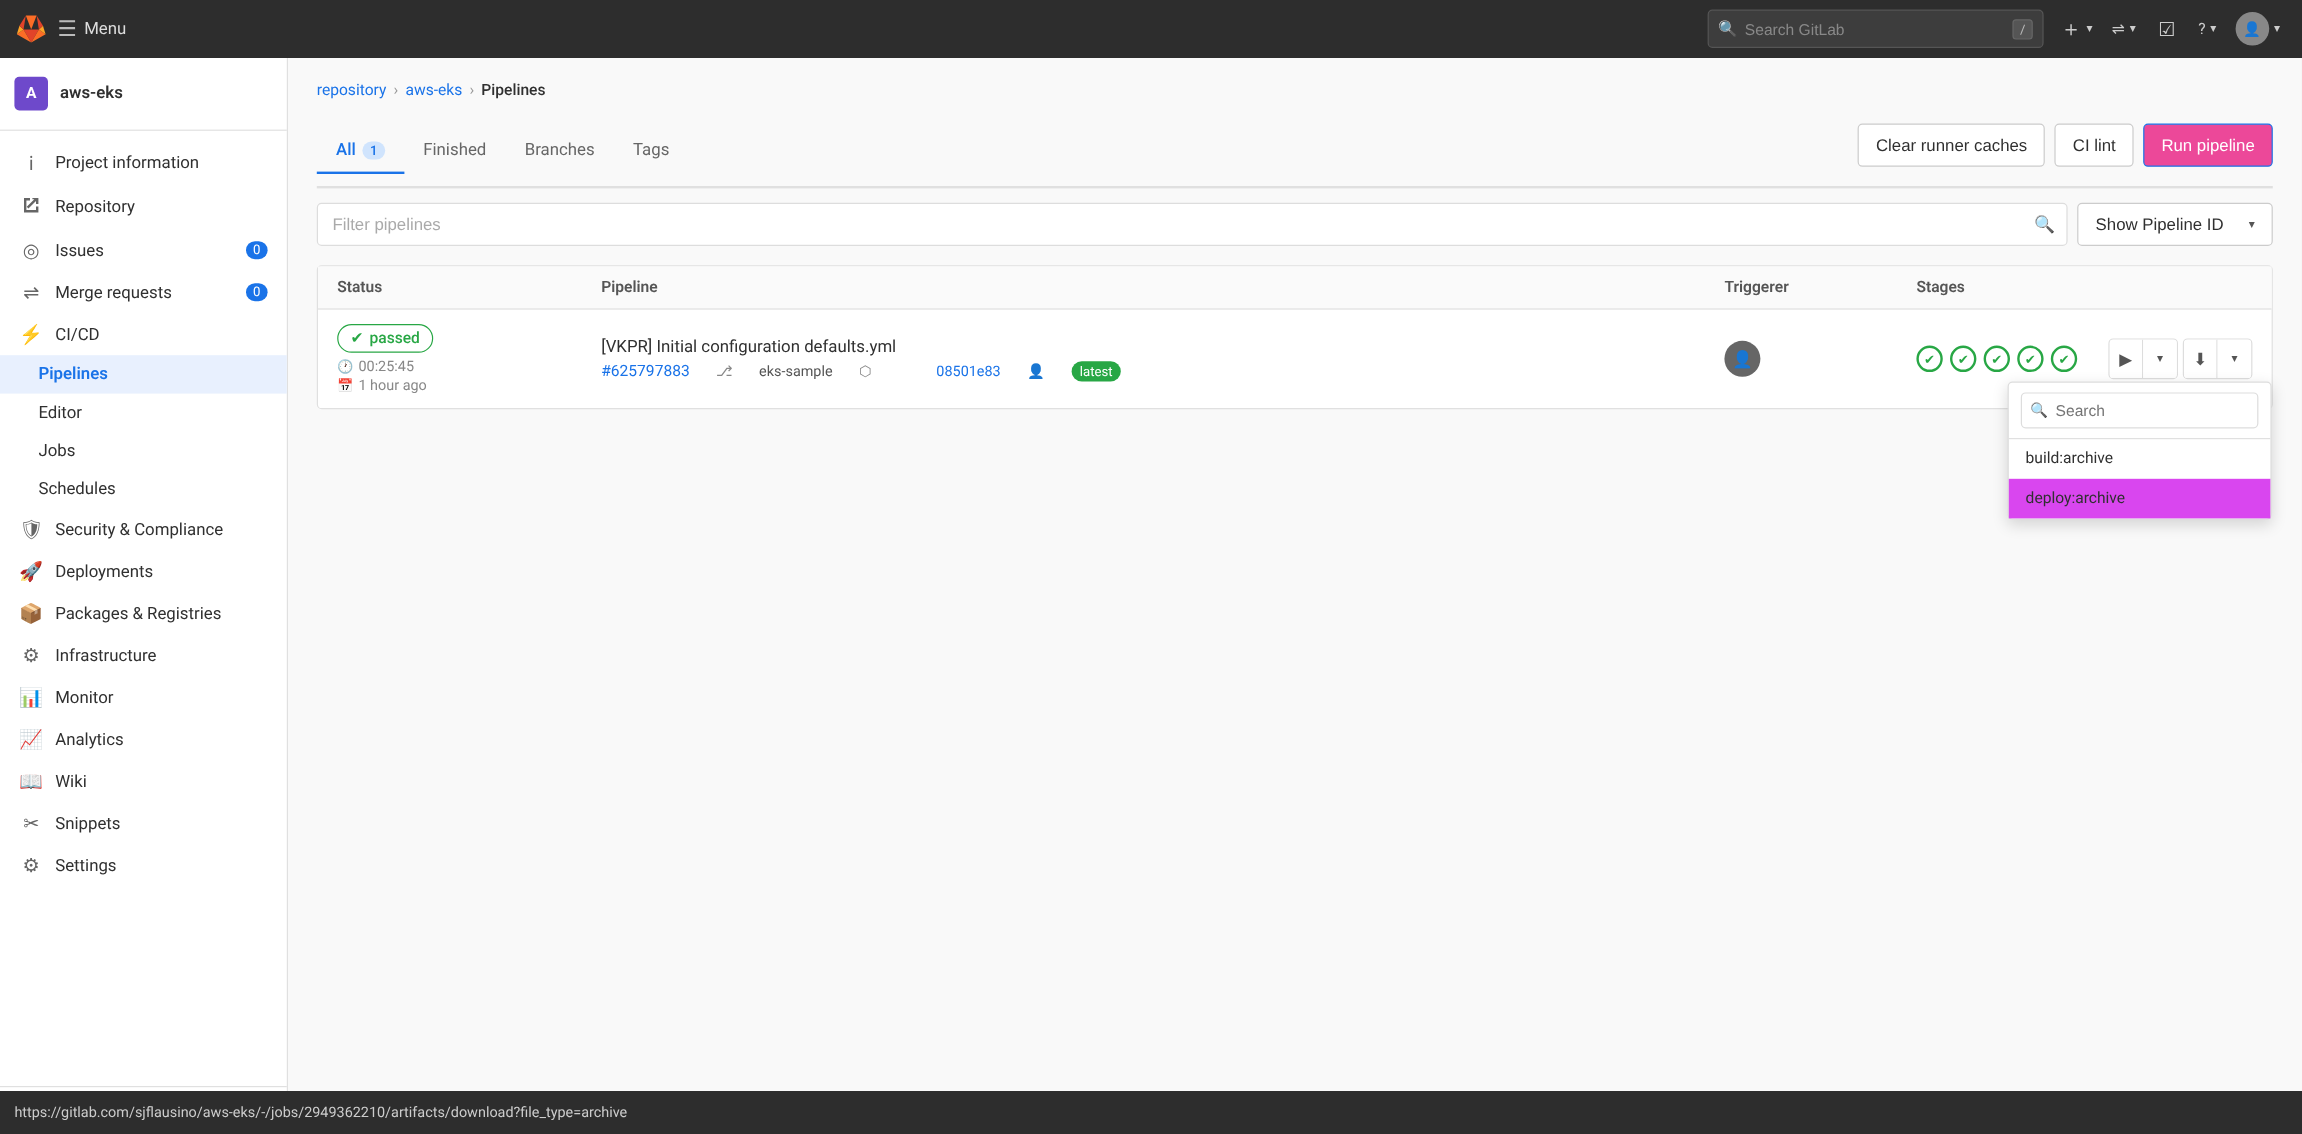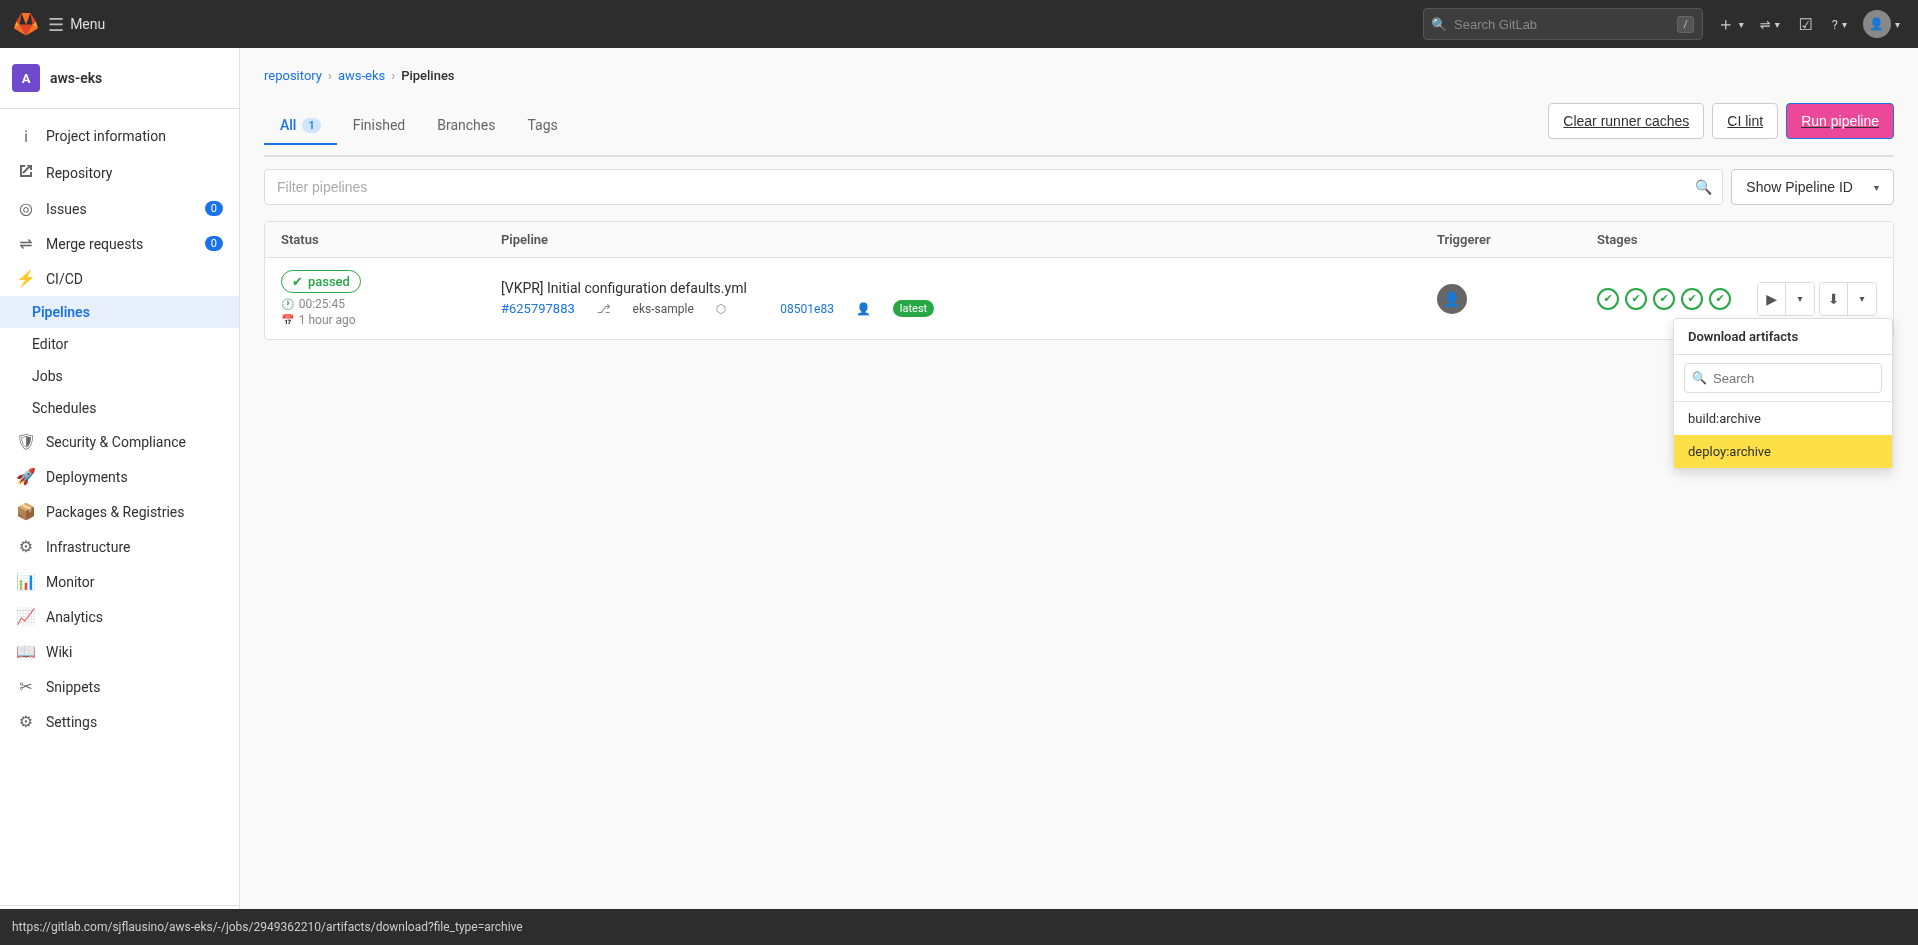--- a/index.html
+++ b/index.html
@@ -380,21 +380,21 @@
       transform: translateY(-50%);
       color: #888;
       font-size: 12px;
     }
     .dropdown-item {
       padding: 9px 14px;
       font-size: 13px;
       color: #303030;
       cursor: pointer;
     }
-    .dropdown-item.highlighted { background: #fde047; }
+    .dropdown-item.highlighted { background: #d946ef; }
 
     
     .statusbar {
       position: fixed;
       bottom: 0; left: 0; right: 0;
       height: 36px;
       background: #2d2d2d;
       display: flex;
       align-items: center;
       padding: 0 12px;
@@ -590,21 +590,21 @@
         <div class="page-tab">
           <span>Finished</span>
         </div>
         <div class="page-tab">
           <span>Branches</span>
         </div>
         <div class="page-tab">
           <span>Tags</span>
         </div>
       </div>
-      <div style="display:flex; gap:8px; margin-bottom:4px;text-decoration:underline;">
+      <div style="display:flex; gap:8px; margin-bottom:4px;">
         <button class="btn">
           <span>Clear runner caches</span>
         </button>
         <button class="btn">
           <span>CI lint</span>
         </button>
         <button class="btn btn-primary">
           <span>Run pipeline</span>
         </button>
       </div>
@@ -693,21 +693,20 @@
             <button class="action-btn" title="Download artifacts">
               <span>⬇</span>
             </button>
             <button class="action-btn">
               <span style="font-size:10px;">▾</span>
             </button>
           </div>
         </div>
 
         <div class="dropdown-panel">
-          <div class="dropdown-panel-title">Download artifacts</div>
           <div class="dropdown-search">
             <div class="dropdown-search-wrapper">
               <span class="dropdown-search-icon">🔍</span>
               <input type="text" placeholder="Search" style="">
             </div>
           </div>
           <div class="dropdown-item">
             <span>build:archive</span>
           </div>
           <div class="dropdown-item highlighted">

